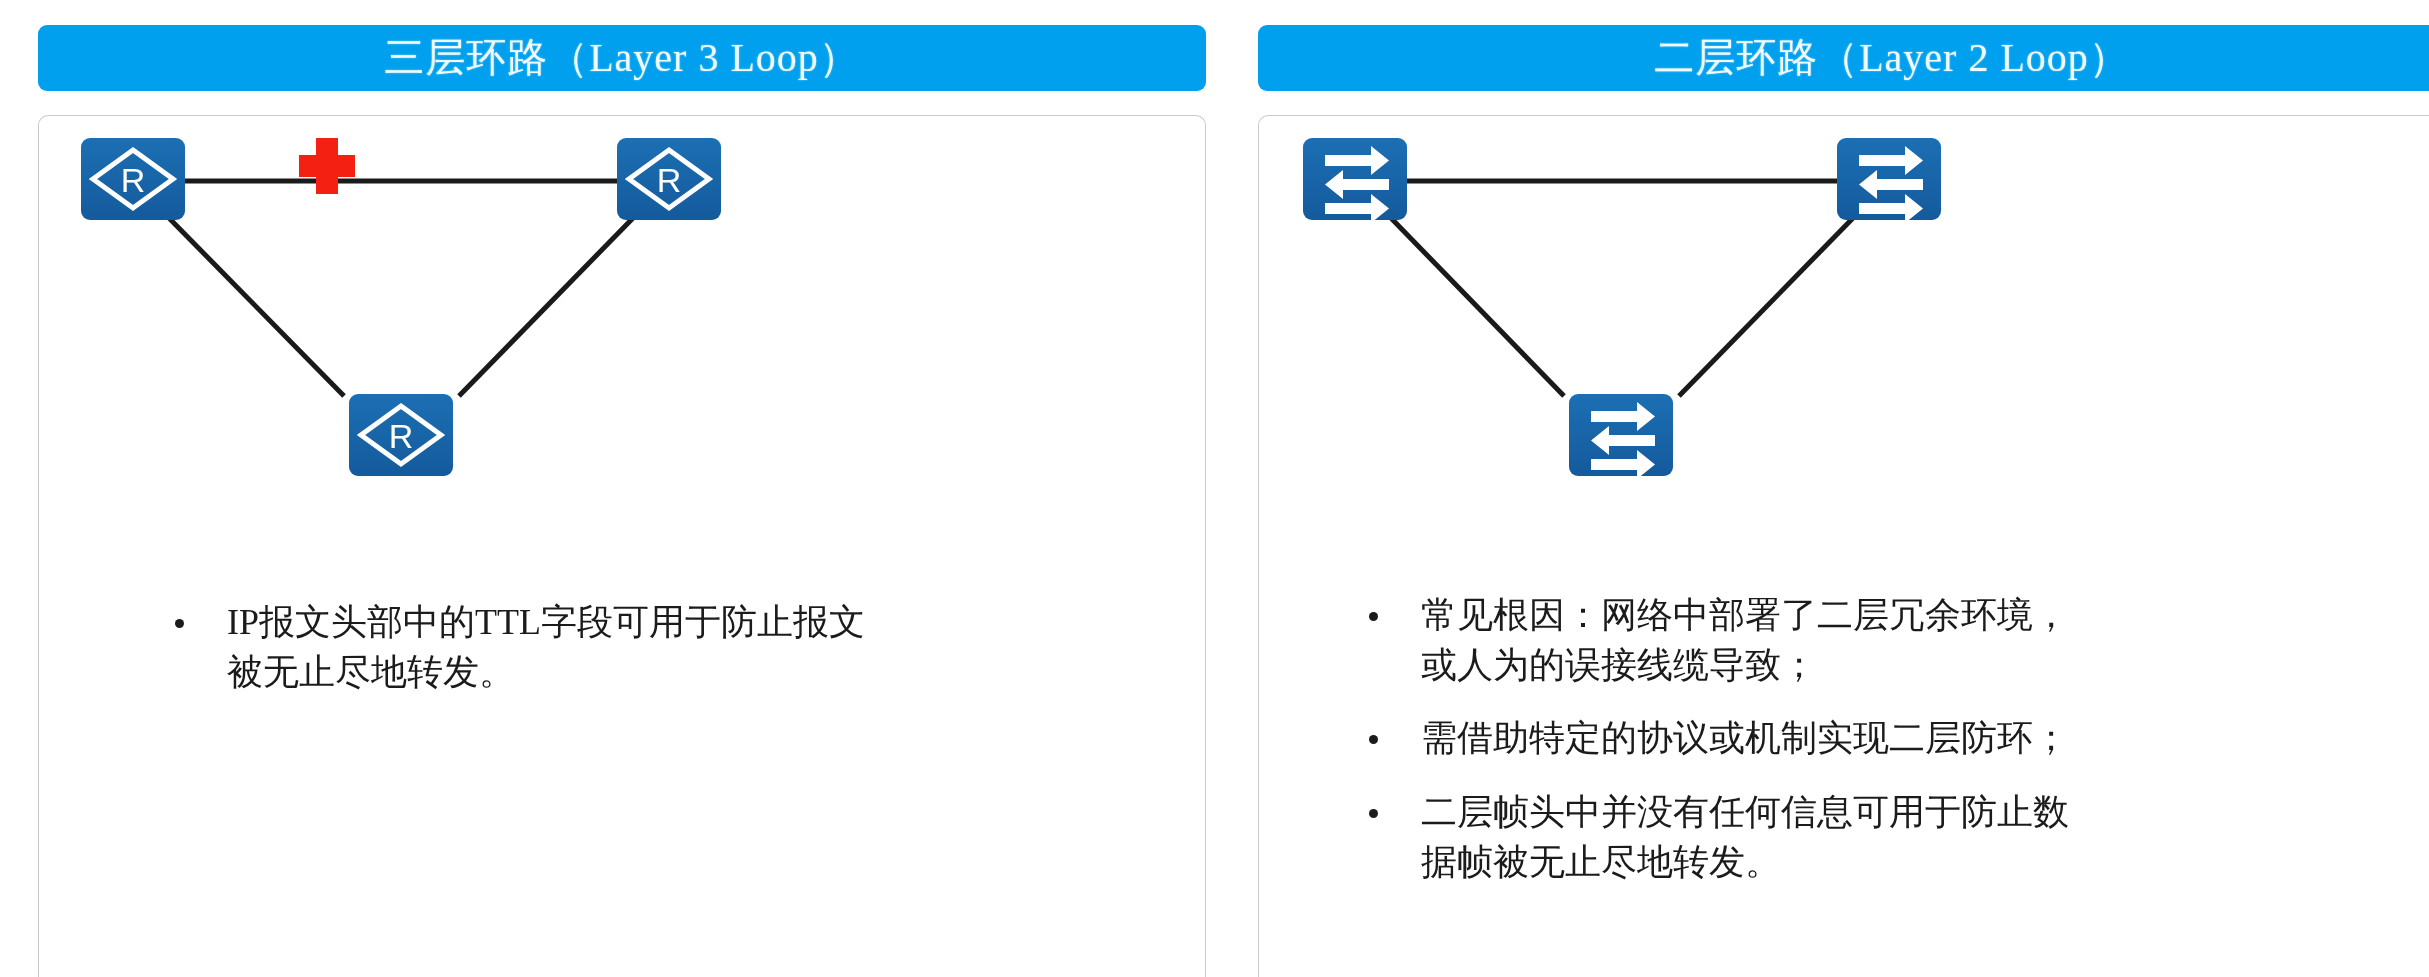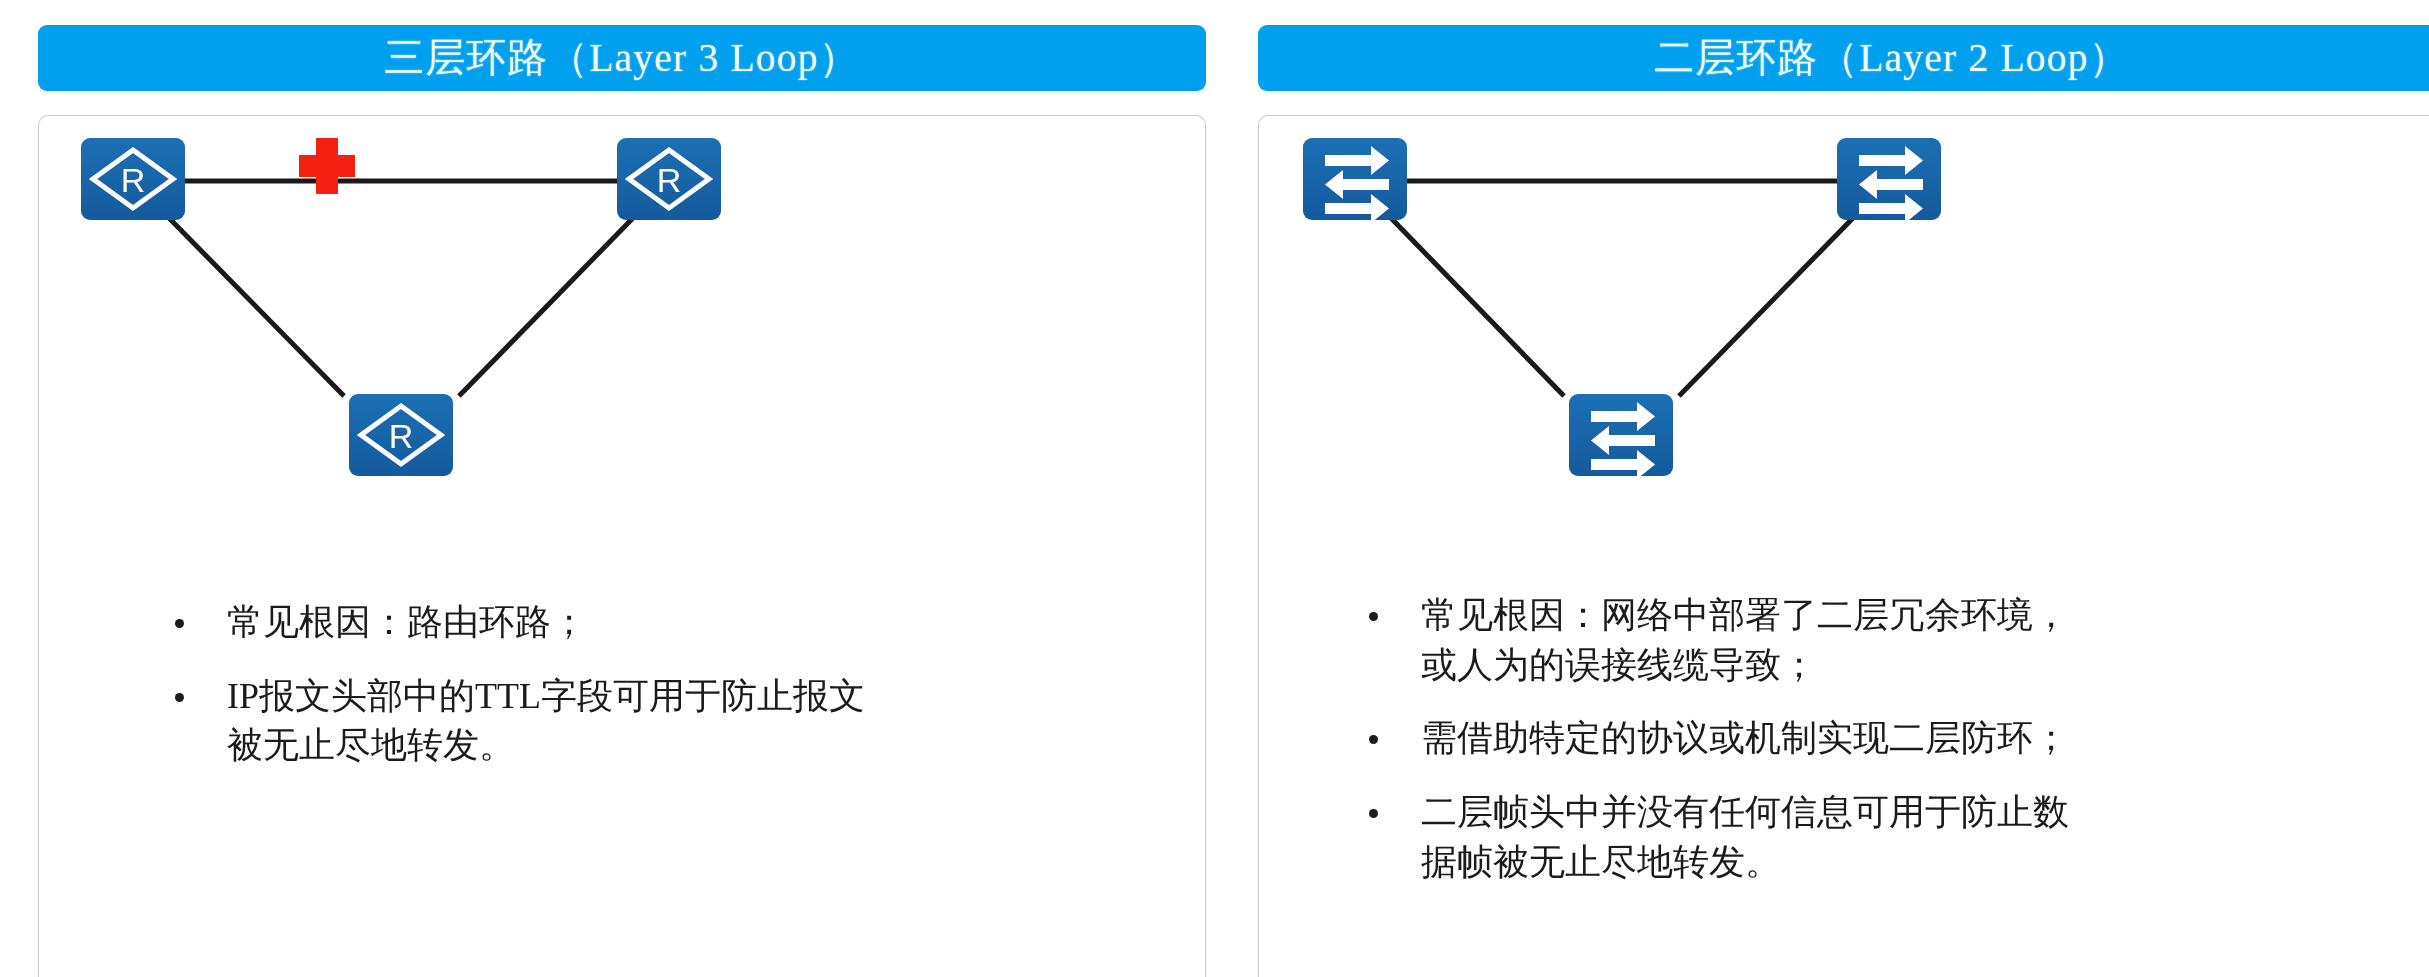--- a/index.html
+++ b/index.html
@@ -158,24 +158,20 @@
             <rect x="310" y="278" width="104" height="82" rx="9" fill="url(#nodeGradL)"></rect>
             <path d="M 362 290 L 402 319 L 362 348 L 322 319 Z" fill="none" stroke="#ffffff" stroke-width="5"></path>
             <text x="362" y="332" text-anchor="middle" font-family="Liberation Sans, sans-serif" font-size="34" fill="#ffffff">R</text>
           </g>
         </svg>
       </div>
 
       <ul class="bullet-list">
         <li class="bullet-item">
           <span class="bullet-marker"></span>
-          <span class="bullet-text">常见根因：路由环路；</span>
-        </li>
-        <li class="bullet-item">
-          <span class="bullet-marker"></span>
           <span class="bullet-text">IP报文头部中的TTL字段可用于防止报文
 被无止尽地转发。</span>
         </li>
       </ul>
 
     </div>
   </section>
 
   <section class="panel panel-right">
 

